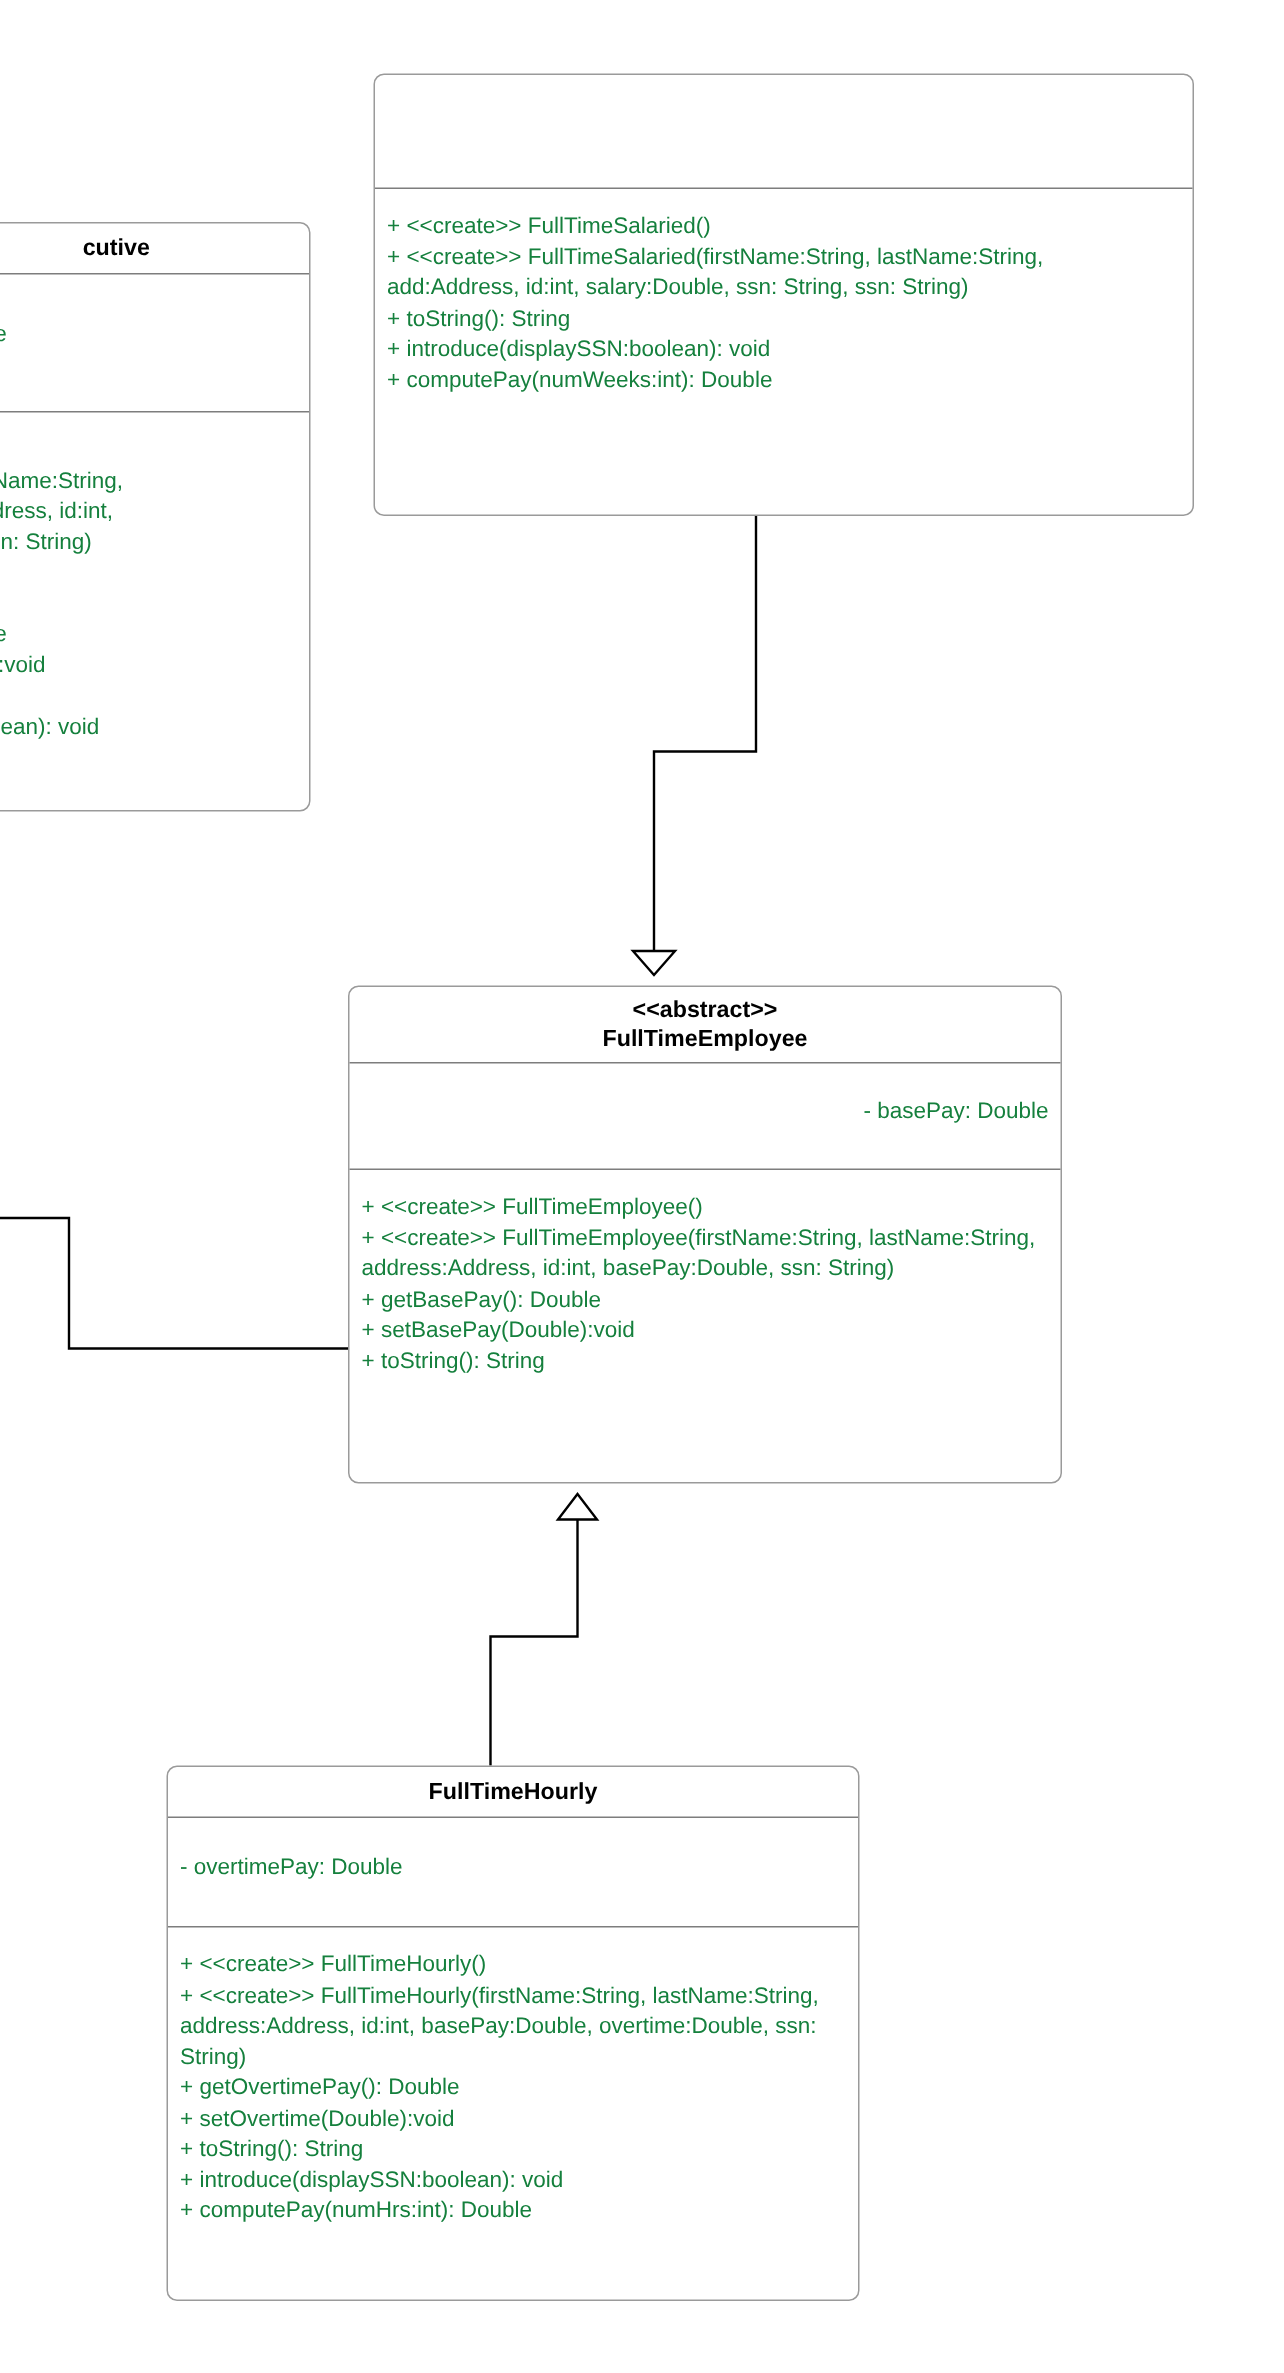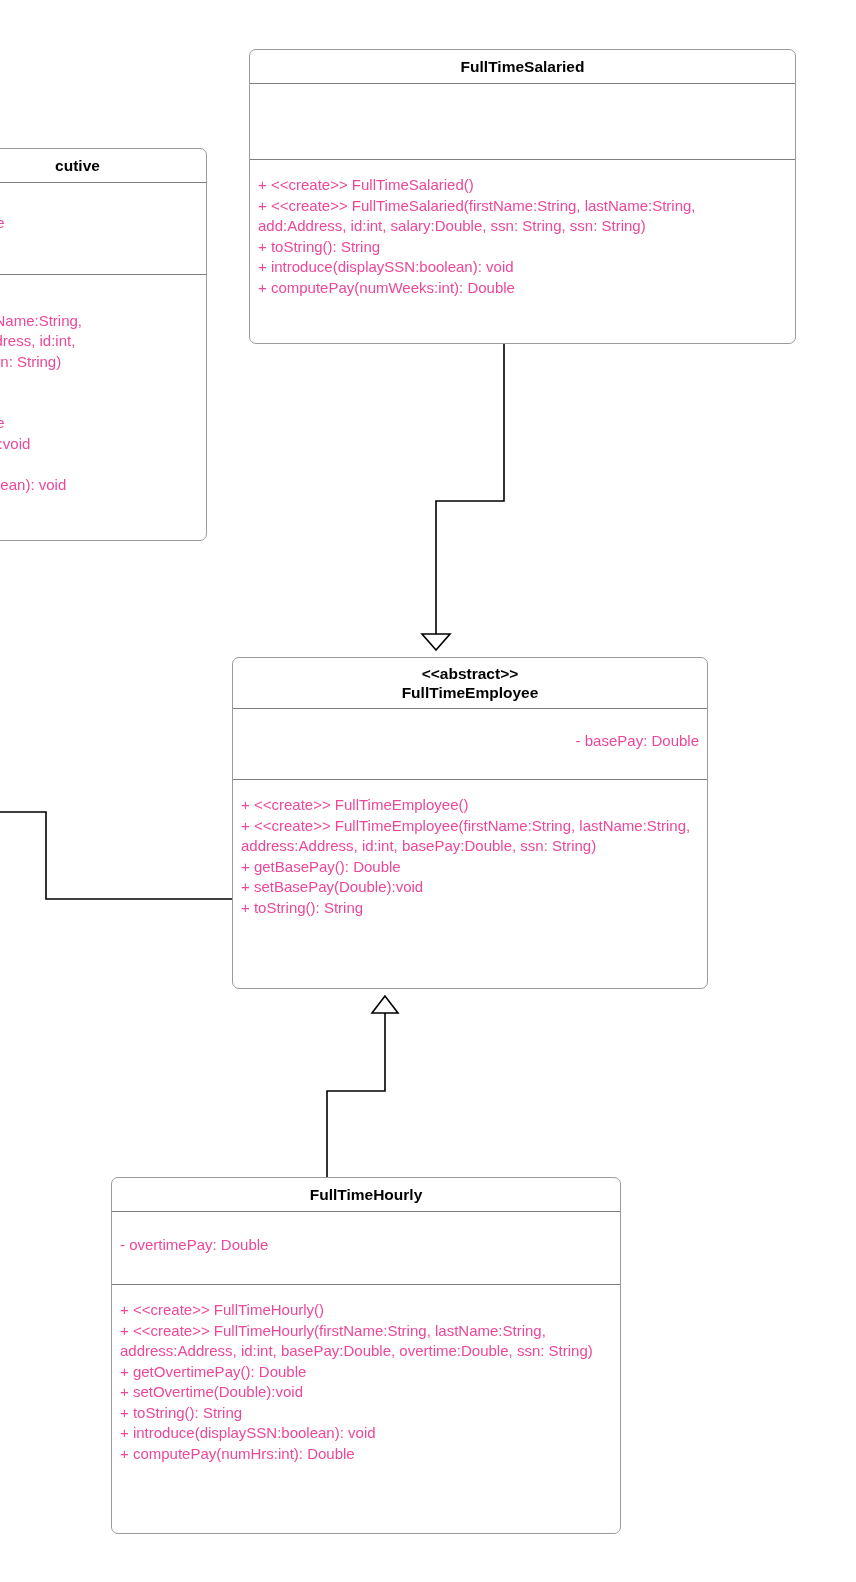--- a/index.html
+++ b/index.html
@@ -37,21 +37,21 @@
     line-height: 19px;
     color: #000000;
     padding: 7px 6px 7px 6px;
     border-bottom: 1px solid #7d7d7d;
     white-space: pre-line;
   }
   .uml-attrs, .uml-ops {
     box-sizing: border-box;
     font-size: 15px;
     line-height: 20.5px;
-    color: #ec4899;
+    color: #15803d;
     padding: 14px 8px 8px 8px;
     white-space: pre-line;
     word-break: normal;
   }
   .uml-attrs {
     border-bottom: 1px solid #7d7d7d;
   }
   .uml-ops {
     padding-top: 15px;
   }
@@ -67,21 +67,21 @@
   }
   #box-executive .uml-attrs { height: 92px; padding-top: 30px; }
 
   #box-fulltimeemployee {
     left: 232px; top: 657px; width: 476px; height: 332px;
   }
   #box-fulltimeemployee .uml-title { padding-top: 6px; padding-bottom: 6px; }
   #box-fulltimeemployee .uml-attrs { height: 71px; padding-top: 22px; text-align: right; }
 
   #box-fulltimehourly {
-    left: 111px; top: 1177px; width: 510px; height: 357px;
+    left: 111px; top: 1177px; width: 462px; height: 357px;
   }
   #box-fulltimehourly .uml-attrs { height: 73px; padding-top: 23px; }
 
   
   .conn-svg {
     position: absolute;
     left: 0; top: 0;
     width: 856px;
     height: 1582px;
     z-index: 2;
@@ -109,21 +109,20 @@
     <path class="conn-line" d="M 504 344 L 504 501 L 436 501 L 436 635"></path>
     <polygon class="conn-arrow" points="436,650 422,634 450,634"></polygon>
 
     <path class="conn-line" d="M -10 812 L 46 812 L 46 899 L 232 899"></path>
 
     <path class="conn-line" d="M 327 1177 L 327 1091 L 385 1091 L 385 1012"></path>
     <polygon class="conn-arrow" points="385,996 372,1013 398,1013"></polygon>
   </svg>
 
   <div class="uml-class" id="box-fulltimesalaried">
-    <div class="uml-title">FullTimeSalaried</div>
     <div class="uml-attrs"></div>
     <div class="uml-ops">+ &lt;&lt;create&gt;&gt; FullTimeSalaried()
 + &lt;&lt;create&gt;&gt; FullTimeSalaried(firstName:String, lastName:String, add:Address, id:int, salary:Double, ssn: String, ssn: String)
 + toString(): String
 + introduce(displaySSN:boolean): void
 + computePay(numWeeks:int): Double</div>
   </div>
 
   <div class="uml-class" id="box-executive">
     <div class="uml-title">cutive</div>

